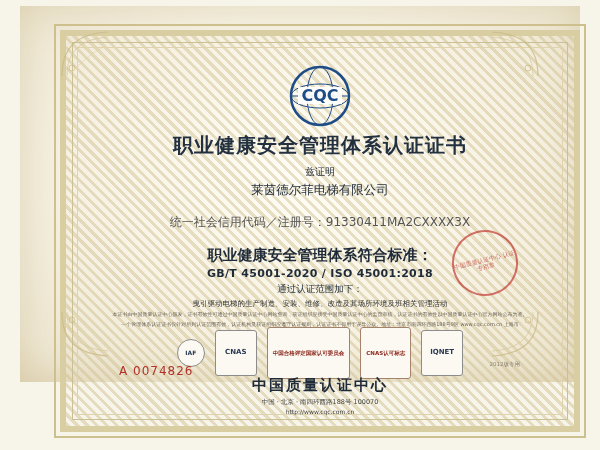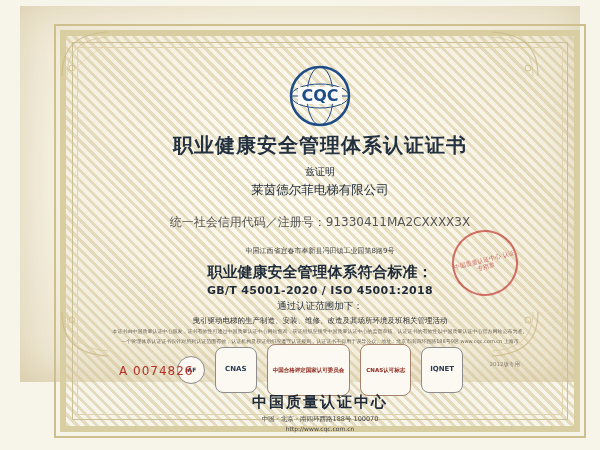--- a/index.html
+++ b/index.html
@@ -104,21 +104,21 @@
   }
   .fineprint{
     font-size:5px;color:#6a6257;line-height:1.5;width:96%;margin:2px auto 0;
   }
   
   .logos{
     display:flex;align-items:center;justify-content:center;gap:10px;
     margin:8px auto 2px;height:34px;
   }
   .lg{
-    border:1px solid #8c8c8c;border-radius:8px;background:#fbf9f1;
+    border:1px solid #8c8c8c;border-radius:3px;background:#fbf9f1;
     font-size:7px;color:#2a3a55;font-weight:bold;
     padding:12px 5px;line-height:1.1;
     display:flex;align-items:center;justify-content:center;
     min-width:30px;height:20px;
   }
   .lg.round{border-radius:50%;width:26px;height:26px;min-width:26px;padding:0;font-size:6px;}
   .lg.red{color:#8d2a20;border-color:#a5836a;}
   .lg.tall{height:26px;flex-direction:column;gap:1px;font-size:5.5px;}
   .issuer{
     font-size:15px;font-weight:bold;color:#1f2b38;letter-spacing:2px;margin:6px 0 3px;
@@ -197,21 +197,20 @@
 
       <div class="cert-title">职业健康安全管理体系认证证书</div>
 
 
       <div class="section-label">兹证明</div>
 
       <div class="company">莱茵德尔菲电梯有限公司</div>
 
       <div class="reg-line">统一社会信用代码／注册号：91330411MA2CXXXX3X</div>
 
-      <div class="addr">中国江西省宜春市奉新县冯田镇工业园第8路9号</div>
 
       <div class="std-head">职业健康安全管理体系符合标准：</div>
       <div class="std-value">GB/T 45001-2020 / ISO 45001:2018</div>
 
       <div class="scope-head">通过认证范围加下：</div>
       <div class="scope-text">曳引驱动电梯的生产制造、安装、维修、改造及其场所环境及班相关管理活动</div>
 
 
       <div class="fineprint">本证书由中国质量认证中心颁发，证书有效性可通过中国质量认证中心网站查询，获证组织应接受中国质量认证中心的监督审核，认证证书的有效性以中国质量认证中心官方网站公布为准。</div>
       <div class="fineprint">一个管理体系认证证书仅针对所列认证范围有效，认证机构及获证组织应遵守认证规则，认证证书不得用于误导公众。地址：北京市南四环西路188号9区 www.cqc.com.cn 上海市</div>

